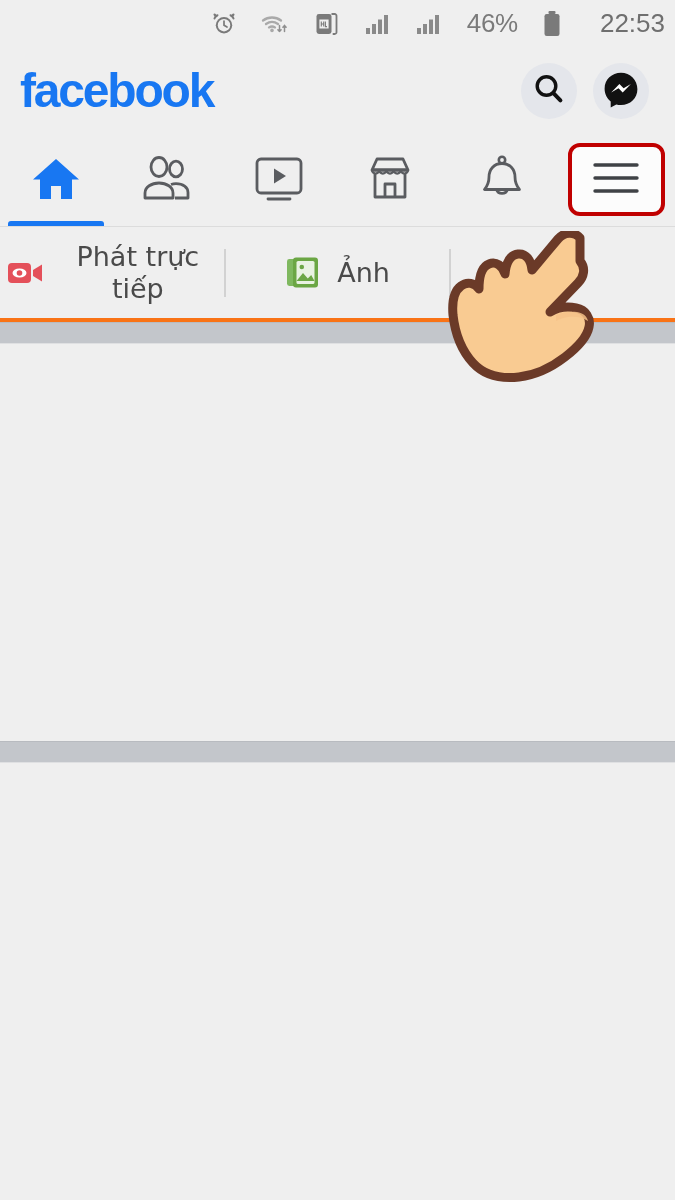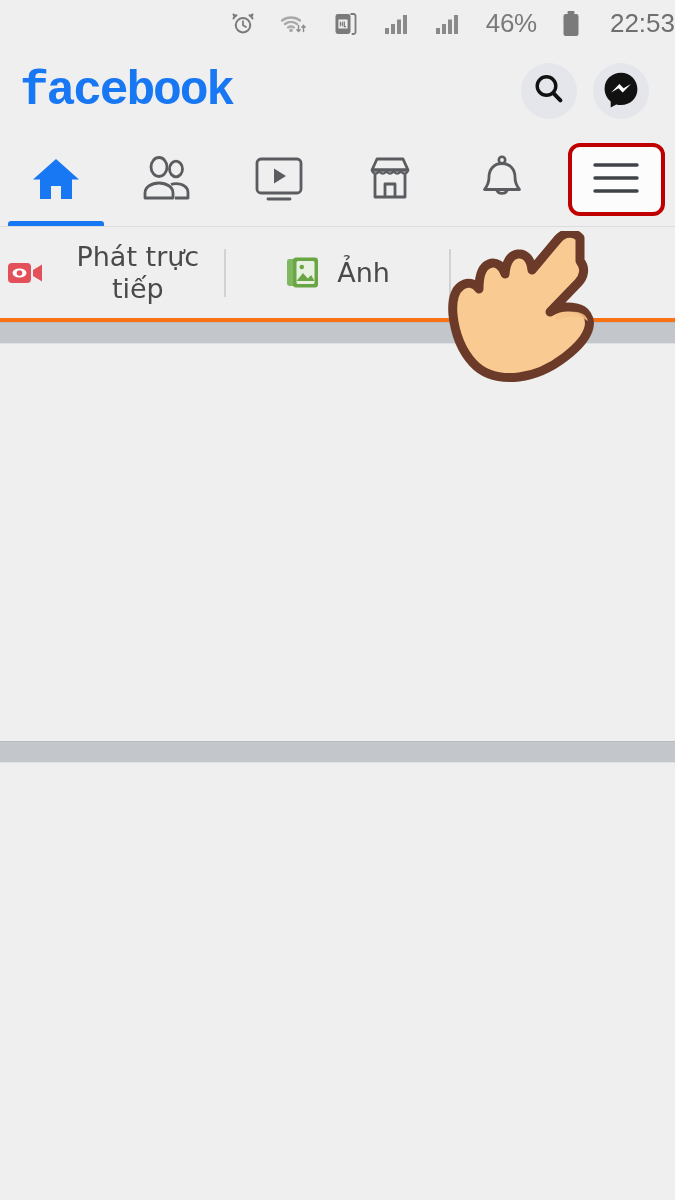--- a/index.html
+++ b/index.html
@@ -10,46 +10,47 @@
     overflow:hidden;
   }
 
   
   .statusbar {
     height:47px;
     background:#efefef;
     display:flex;
     align-items:center;
     justify-content:flex-end;
+    padding-right:10px;
     gap:25px;
   }
   .sb-icon { display:flex; align-items:center; }
   .sb-text {
     font-size:26px;
     color:#7a7a7a;
     letter-spacing:-0.3px;
     font-family:"Liberation Sans", sans-serif;
   }
-  .sb-time { font-size:26px; color:#6f6f6f; margin-left:5px; }
+  .sb-time { font-size:26px; color:#6f6f6f; margin-left:14px; }
 
   
   .fb-header {
     height:88px;
     background:#efefef;
     display:flex;
     align-items:center;
     justify-content:space-between;
     padding:0 26px 0 20px;
   }
   .fb-logo {
     font-size:48px;
     font-weight:bold;
     color:#1877f2;
     letter-spacing:-2.2px;
-    font-family:Liberation Mono, monospace;
+    font-family:Liberation Sans, sans-serif;
     line-height:1;
   }
   .header-actions { display:flex; gap:16px; }
   .circle-btn {
     width:56px; height:56px;
     border-radius:50%;
     background:#e4e6eb;
     display:flex; align-items:center; justify-content:center;
   }
 

